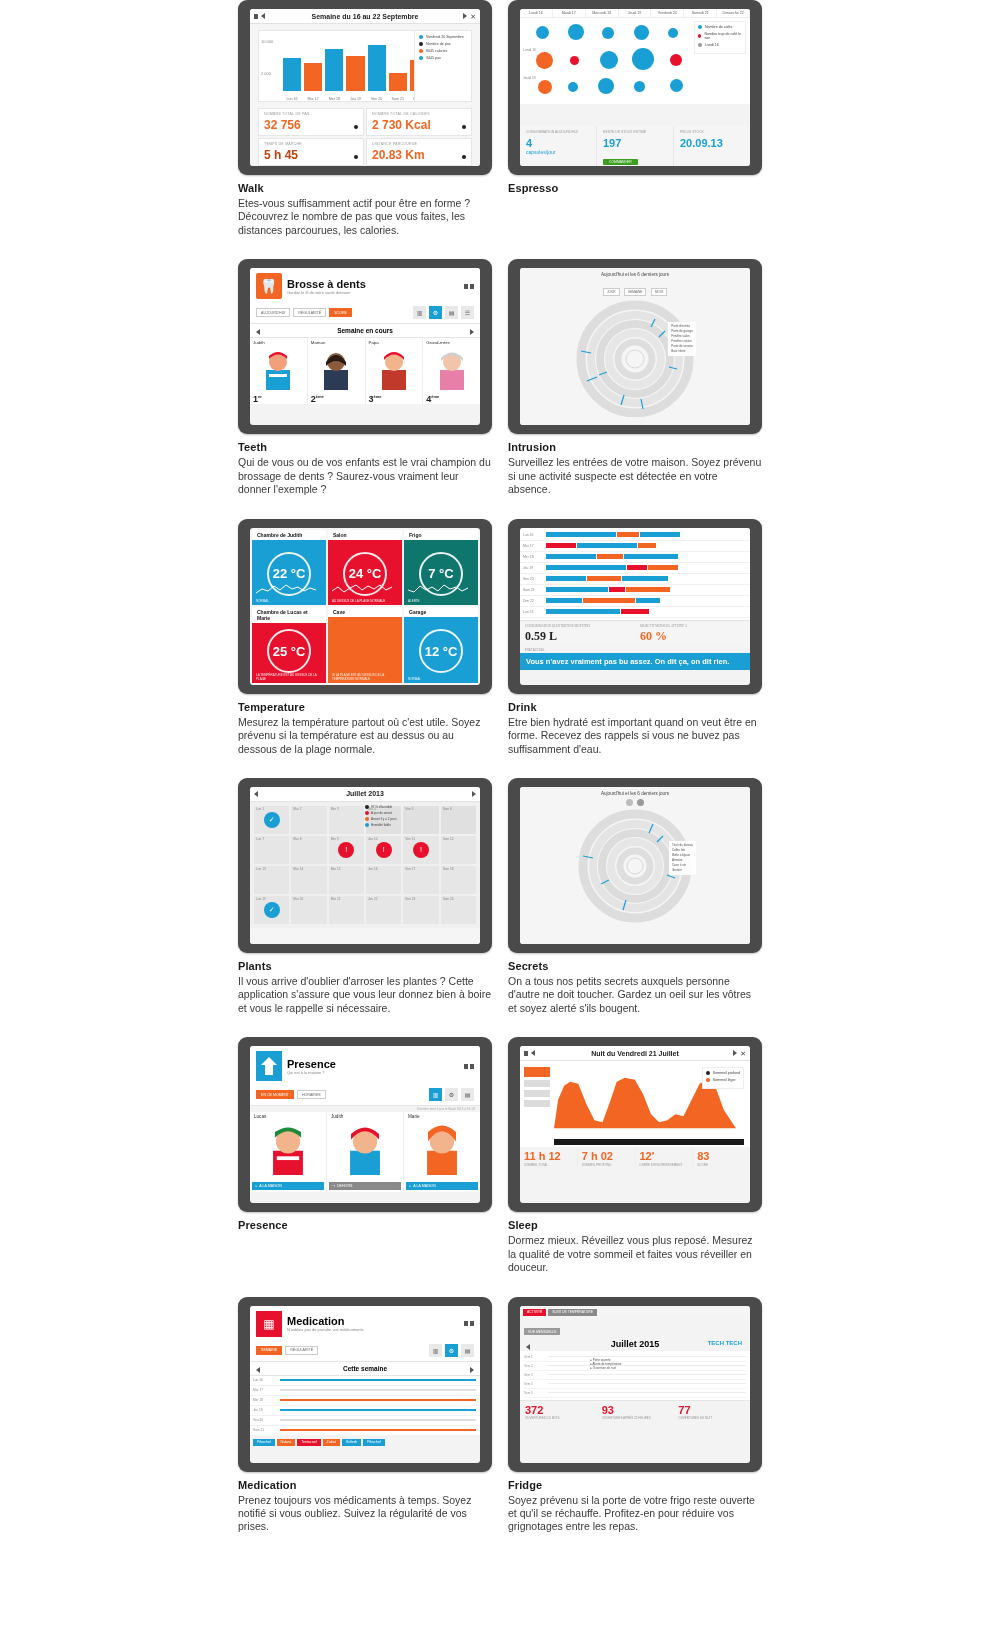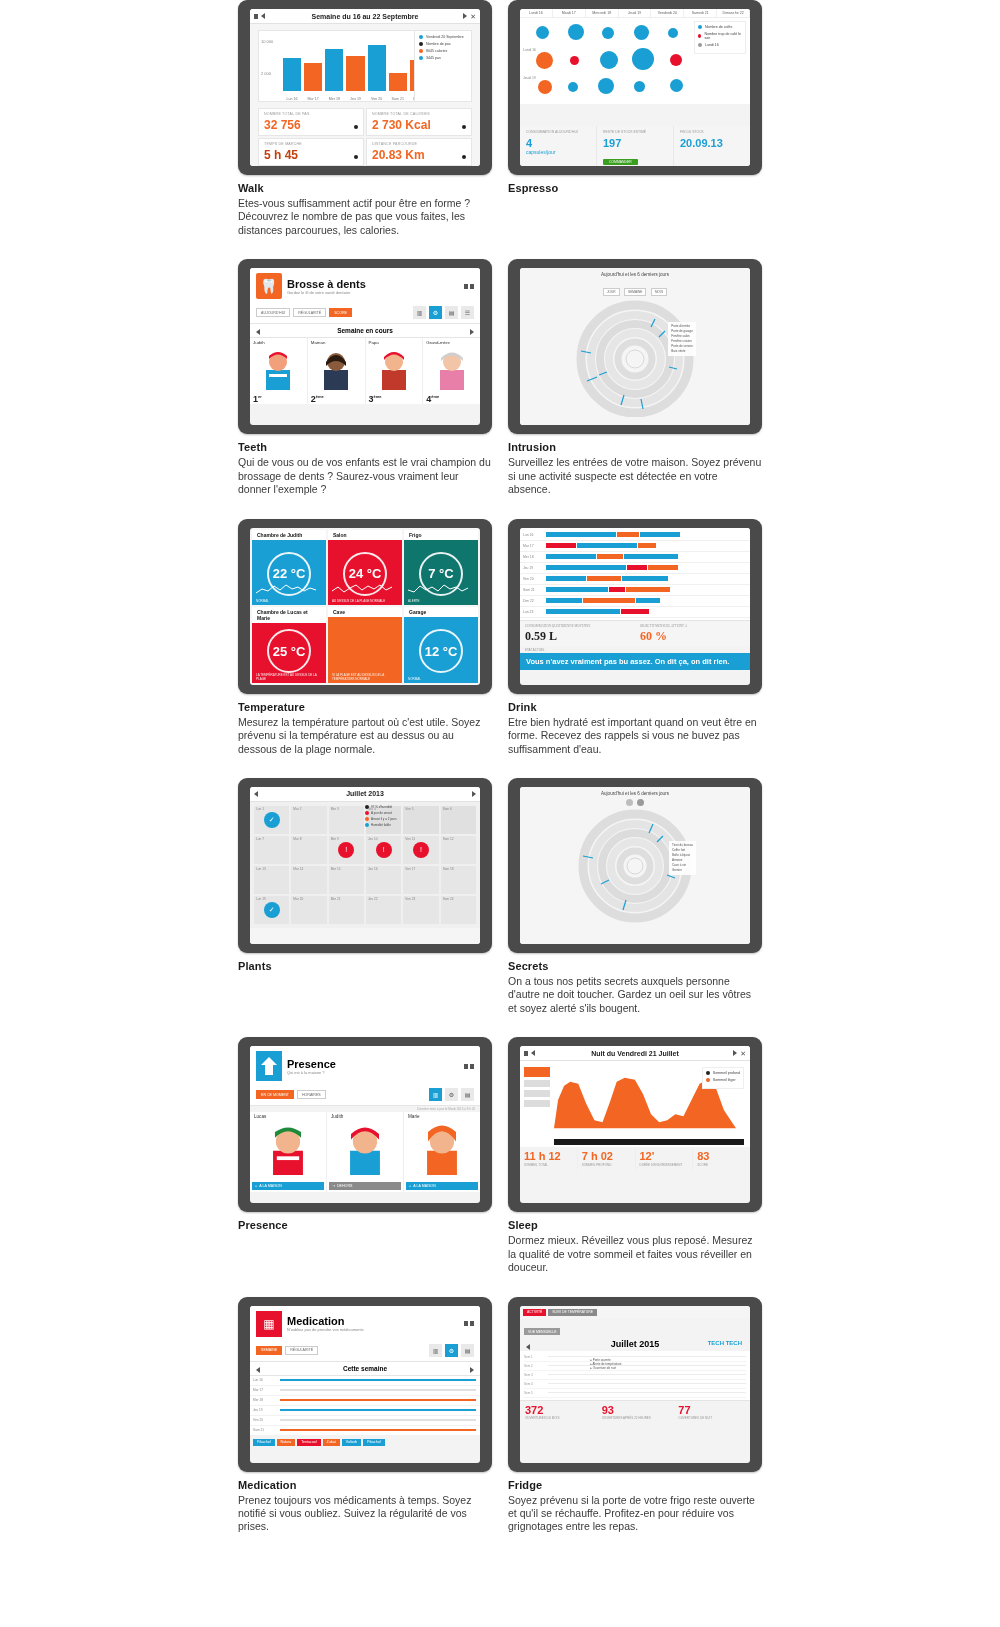--- a/index.html
+++ b/index.html
@@ -739,20 +739,21 @@
                   <div>
                       <span class="lg-dot" style="background:#1a9fd4"></span>
                       <span>Humidité faible</span>
                     </div>
                 </div>
               </div>
             </div>
           </div>
         </div>
         <div class="app-title">Plants</div>
+        <p class="app-desc">Il vous arrive d'oublier d'arroser les plantes ? Cette application s'assure que vous leur donnez bien à boire et vous le rappelle si nécessaire.</p>
       </div>
     </div>
 
     <div class="cell">
       <div class="cell-inner">
         <div class="device">
           <div class="screen">
             <div class="rad-wrap">
               <div class="rad-top">Aujourd'hui et les 6 derniers jours</div>
               <div style="display:flex;justify-content:center;gap:4px;margin-top:3px;">

